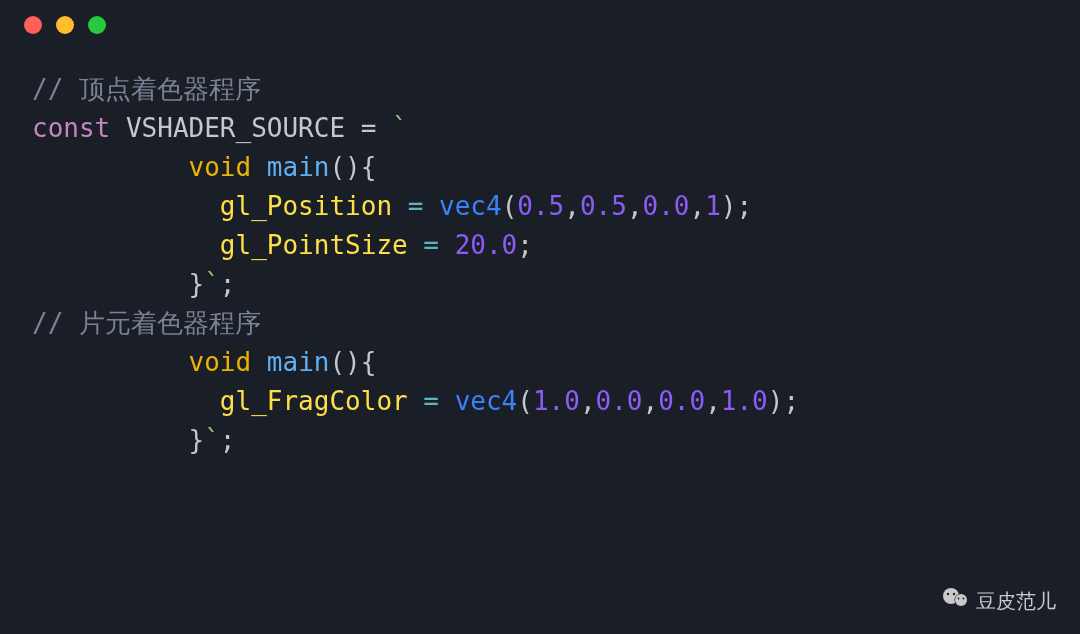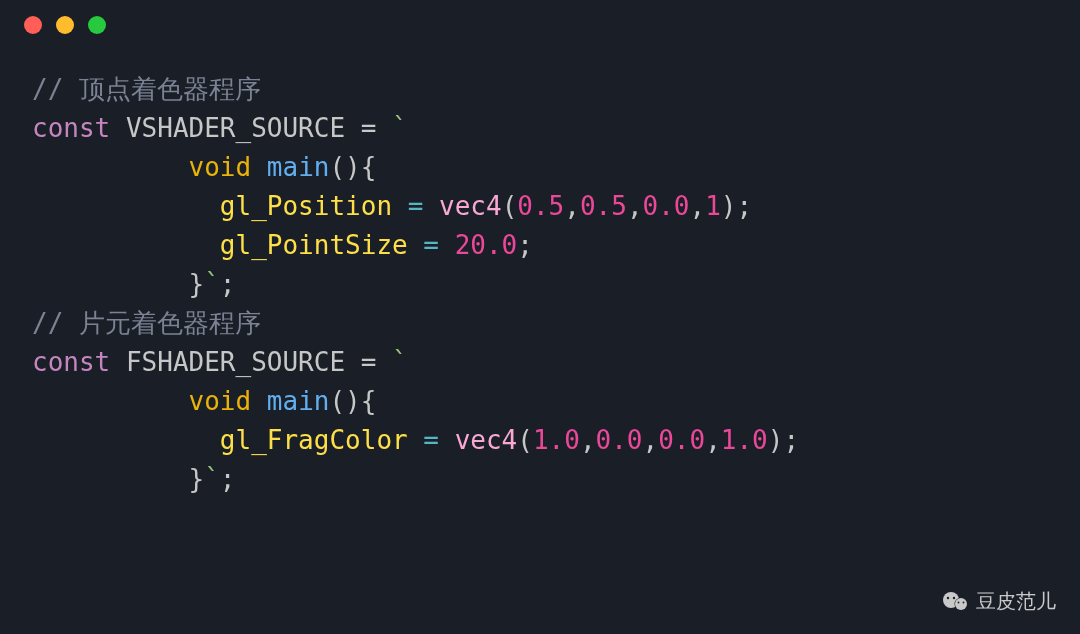--- a/index.html
+++ b/index.html
@@ -46,28 +46,27 @@
     .comment { color: #7b8293; }
     .keyword { color: #c586c0; }
     .identifier { color: #c5c8c6; margin-top: 32px; }
     .punct { color: #c5c8c6; }
     .string-tick { color: #98c379; }
     .string-content { color: #98c379; }
     .void-kw { color: #eab308; }
     .fn-name { color: #61afef; }
     .gl-var { color: #fde047; }
     .equals { color: #56b6c2; }
-    .type { color: #f9a8d4; margin-top: 10px; }
-    .number { color: #ec4899; }
+    .type { color: #3b82f6; margin-top: 10px; }
+    .number { color: #8b5cf6; }
     .watermark {
       position: absolute;
       bottom: 18px;
       right: 24px;
       display: flex;
-      align-items: center;
       gap: 6px;
       color: #c9c9c9;
       font-family: "PingFang SC", "Microsoft YaHei", sans-serif;
       font-size: 20px;
     }
     .wechat-icon {
       width: 28px;
       height: 22px;
       display: inline-block;
     }
@@ -91,21 +90,20 @@
     <div class="line"><span class="string-content">          </span><span class="void-kw">void</span><span class="string-content"> </span><span class="fn-name">main</span><span class="punct">(</span><span class="punct">)</span><span class="punct">{</span></div>
 
     <div class="line"><span class="string-content">            </span><span class="gl-var">gl_Position</span><span> </span><span class="equals">=</span><span> </span><span class="type">vec4</span><span class="punct">(</span><span class="number">0.5</span><span class="punct">,</span><span class="number">0.5</span><span class="punct">,</span><span class="number">0.0</span><span class="punct">,</span><span class="number">1</span><span class="punct">)</span><span class="punct">;</span></div>
 
     <div class="line"><span class="string-content">            </span><span class="gl-var">gl_PointSize</span><span> </span><span class="equals">=</span><span> </span><span class="number">20.0</span><span class="punct">;</span></div>
 
     <div class="line"><span class="string-content">          </span><span class="punct">}</span><span class="string-tick">`</span><span class="punct">;</span></div>
 
     <div class="line"><span class="comment"><span>// </span><span>片元着色器程序</span></span></div>
 
-    <div class="line"><span class="keyword">const</span><span> </span><span class="identifier">FSHADER_SOURCE</span><span class="punct"> = </span><span class="string-tick">`</span></div>
 
     <div class="line"><span class="string-content">          </span><span class="void-kw">void</span><span class="string-content"> </span><span class="fn-name">main</span><span class="punct">(</span><span class="punct">)</span><span class="punct">{</span></div>
 
     <div class="line"><span class="string-content">            </span><span class="gl-var">gl_FragColor</span><span> </span><span class="equals">=</span><span> </span><span class="type">vec4</span><span class="punct">(</span><span class="number">1.0</span><span class="punct">,</span><span class="number">0.0</span><span class="punct">,</span><span class="number">0.0</span><span class="punct">,</span><span class="number">1.0</span><span class="punct">)</span><span class="punct">;</span></div>
 
     <div class="line"><span class="string-content">          </span><span class="punct">}</span><span class="string-tick">`</span><span class="punct">;</span></div>
   </div>
 
   <div class="watermark">
     <span class="wechat-icon">

